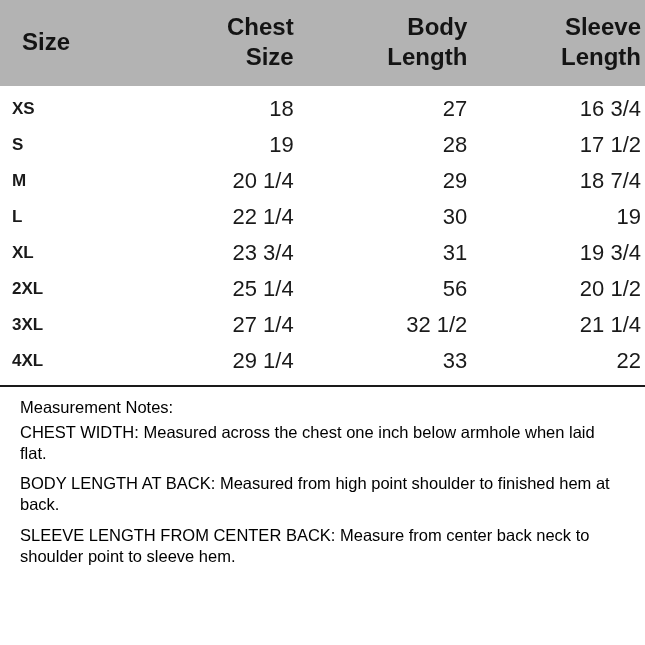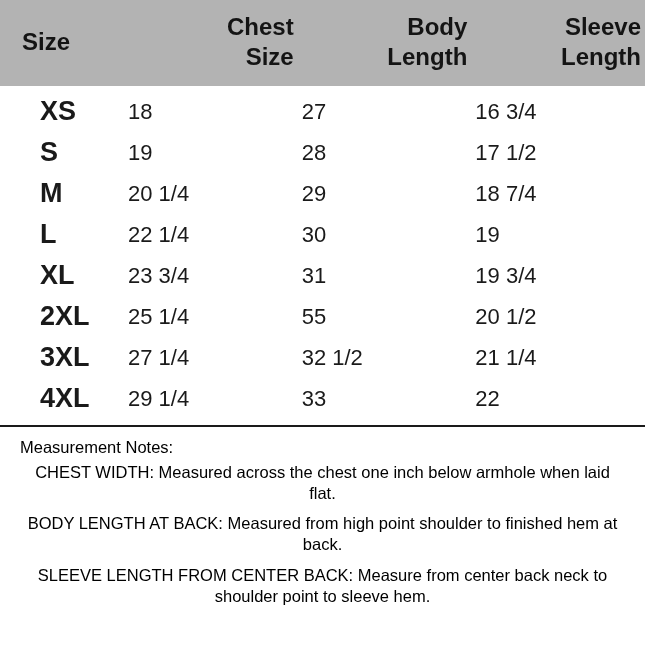--- a/index.html
+++ b/index.html
@@ -42,51 +42,50 @@
   table.size-table thead th.col-size {
     text-align: left;
     padding-left: 22px;
     width: 124px;
   }
   .hdr-line { display: block; }
 
   
   table.size-table tbody td {
     font-size: 22px;
-    text-align: left;
+    text-align: right;
     padding: 5px 4px;
     vertical-align: middle;
     color: #1a1a1a;
   }
   table.size-table tbody td.col-size {
     text-align: left;
-    padding-left: 40px;
+    padding-left: 12px;
     font-weight: bold;
-    font-size: 27px;
+    font-size: 17px;
   }
   table.size-table tbody tr.first-row td {
     padding-top: 10px;
   }
   .notes-rule {
     height: 2px;
     background: #1a1a1a;
     width: 645px;
     margin-top: 6px;
   }
 
   
   .notes {
     padding: 10px 20px 0 20px;
     font-size: 16.5px;
     line-height: 1.28;
     color: #000000;
   }
   .notes .note-block {
     margin-bottom: 9px;
-    text-align: center;
   }
   .notes .note-title {
     margin-bottom: 4px;
   }
   .notes .label {
     
     font-weight: normal;
   }
 </style>
 </head>
@@ -141,21 +140,21 @@
       </tr>
       <tr>
         <td class="col-size">XL</td>
         <td>23  3/4</td>
         <td>31</td>
         <td>19  3/4</td>
       </tr>
       <tr>
         <td class="col-size">2XL</td>
         <td>25  1/4</td>
-        <td>55</td>
+        <td>56</td>
         <td>20  1/2</td>
       </tr>
       <tr>
         <td class="col-size">3XL</td>
         <td>27  1/4</td>
         <td>32  1/2</td>
         <td>21  1/4</td>
       </tr>
       <tr>
         <td class="col-size">4XL</td>

